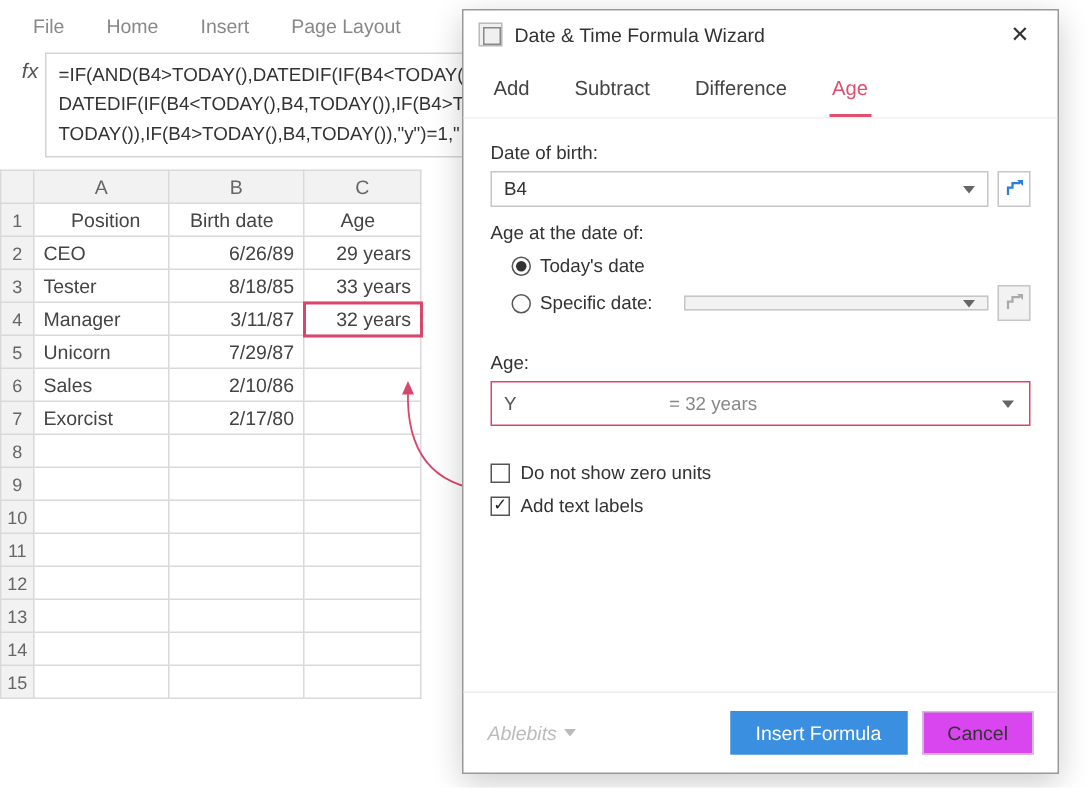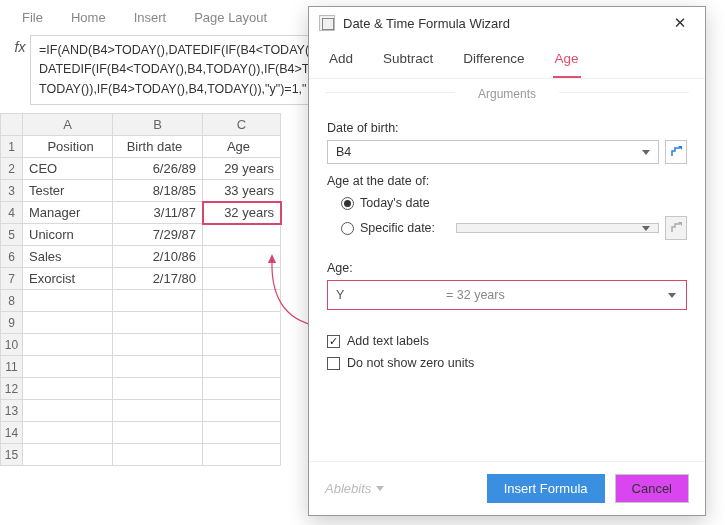--- a/index.html
+++ b/index.html
@@ -205,21 +205,20 @@
     <span class="wiz-close">✕</span>
   </div>
 
   <div class="wiz-tabs">
     <span>Add</span>
     <span>Subtract</span>
     <span>Difference</span>
     <span class="active">Age</span>
   </div>
 
-  <div class="wiz-args-label">Arguments</div>
 
   <div class="wiz-body">
     <div class="lbl">Date of birth:</div>
     <div class="input-row">
       <div class="txt">B4</div>
       <div class="picker">
         <svg viewBox="0 0 12 12">
             <path d="M2 10 L2 5 L5 5 L5 2 L10 2" stroke="#2a7de1" stroke-width="1.5" fill="none"></path>
             <path d="M8 0 L12 0 L12 4" fill="#2a7de1"></path>
           </svg>
@@ -244,26 +243,26 @@
     </div>
 
     <div class="lbl" style="margin-top:18px">Age:</div>
     <div class="age-box">
       <span class="unit">Y</span>
       <span class="val">= 32 years</span>
     </div>
 
     <div style="height:20px"></div>
     <div class="chk-row">
+      <span class="chk"></span>
+      <span>Do not show zero units</span>
+    </div>
+    <div class="chk-row">
       <span class="chk checked"></span>
       <span>Add text labels</span>
-    </div>
-    <div class="chk-row">
-      <span class="chk"></span>
-      <span>Do not show zero units</span>
     </div>
   </div>
 
   <div class="wiz-footer">
     <div class="brand">Ablebits</div>
     <div class="footer-gap">
       <div class="btn primary">Insert Formula</div>
       <div class="btn">Cancel</div>
     </div>
   </div>

